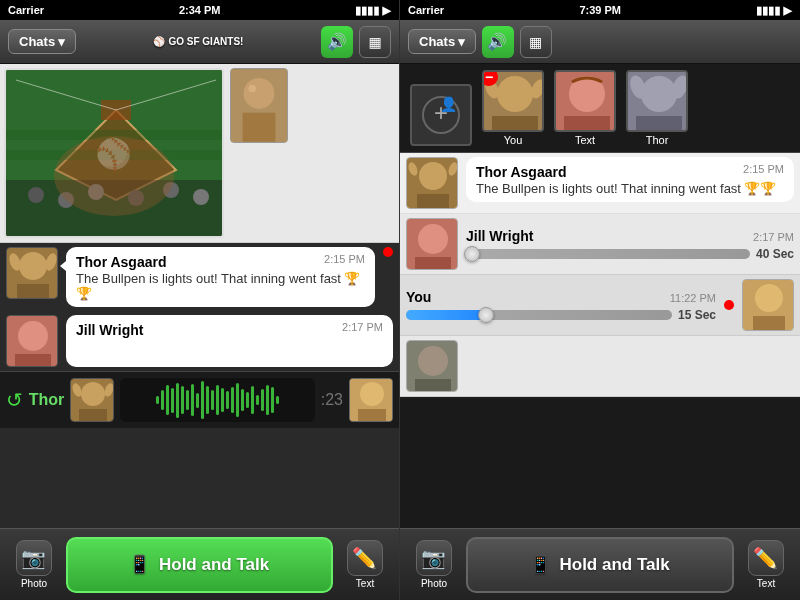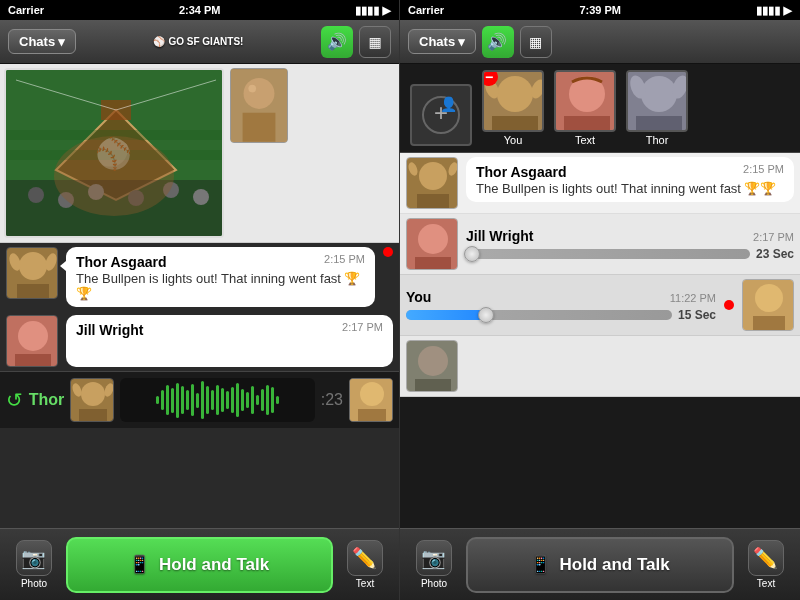--- a/index.html
+++ b/index.html
@@ -756,21 +756,21 @@
       <div class="p2-audio-content">
         <div class="p2-audio-header">
           <span class="p2-audio-name">Jill Wright</span>
           <span class="p2-audio-time">2:17 PM</span>
         </div>
         <div class="p2-progress-wrap">
           <div class="p2-progress-bg">
             <div class="p2-progress-fill" style="width:2%;"></div>
             <div class="p2-progress-thumb" style="left:2%;"></div>
           </div>
-          <span class="p2-sec-label">23 Sec</span>
+          <span class="p2-sec-label">40 Sec</span>
         </div>
       </div>
     </div>
 
     <div class="p2-audio-row" style="background:#ddd;">
       <div class="p2-audio-content">
         <div class="p2-audio-header">
           <span class="p2-audio-name">You</span>
           <span class="p2-audio-time">11:22 PM</span>
         </div>

